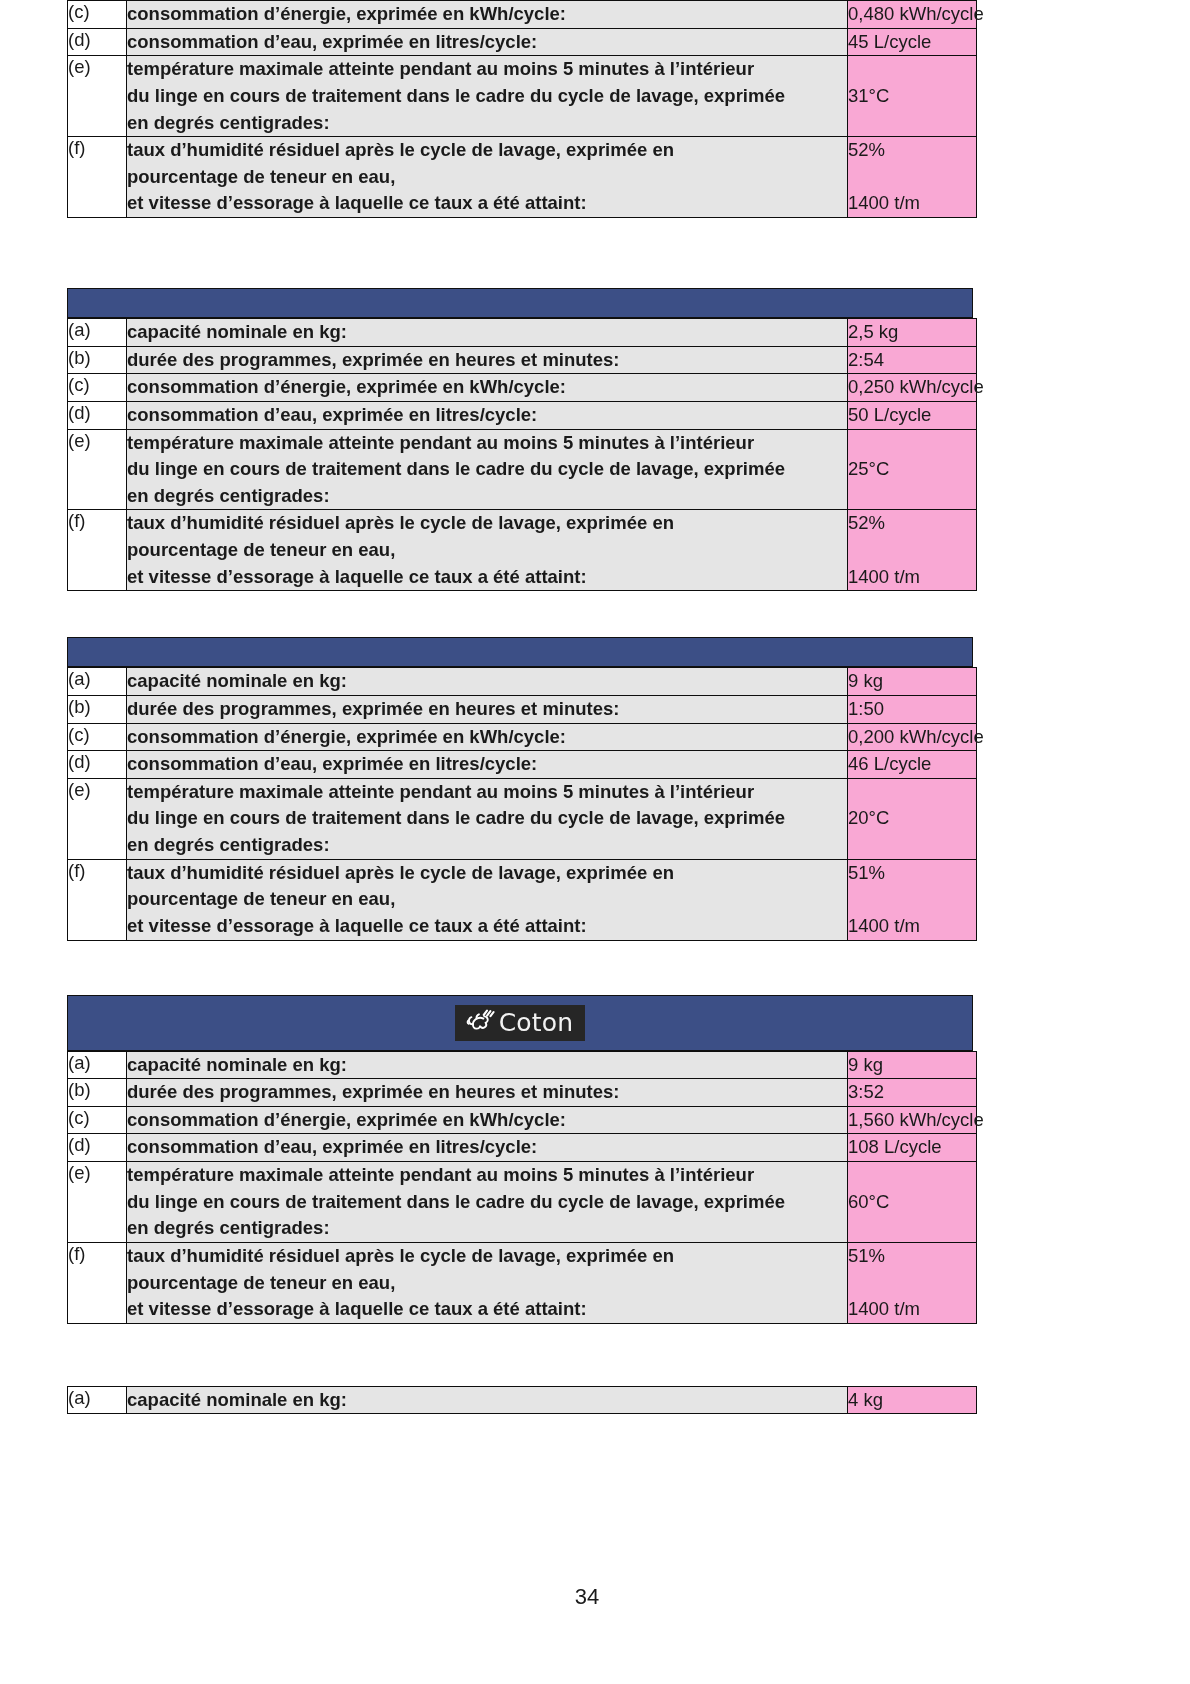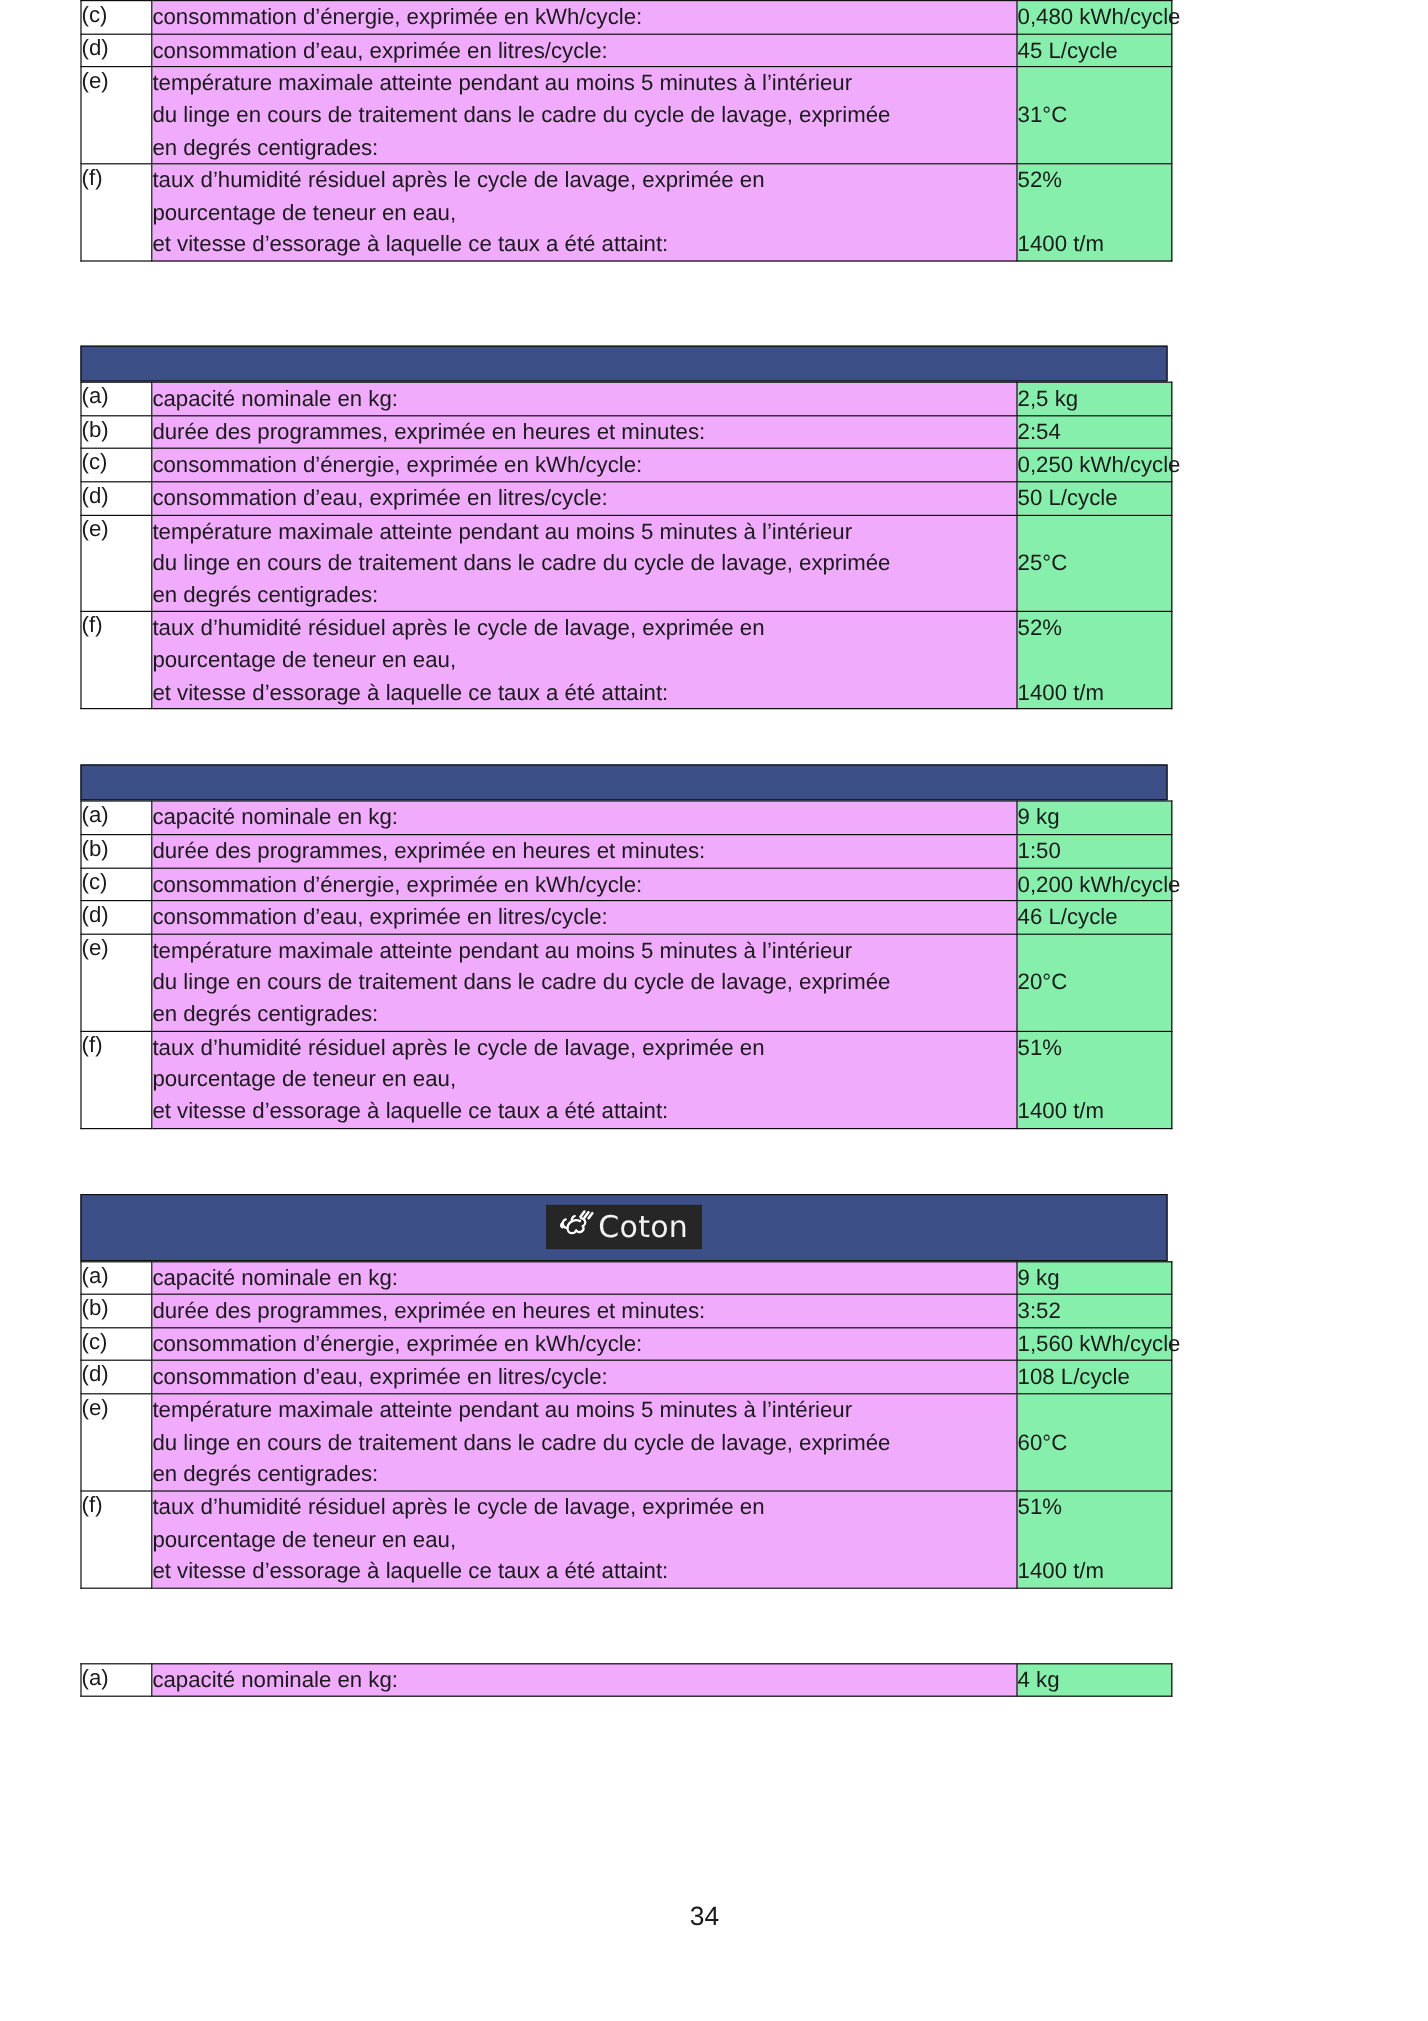--- a/index.html
+++ b/index.html
@@ -69,26 +69,27 @@
   }
   td.c-key {
     width: 58px;
     padding: 5px 0 6px 14px;
     background: #ffffff;
     white-space: nowrap;
   }
   td.c-label {
     width: 720px;
     padding: 5px 10px 6px 0;
-    background: #f0abfc;
+    background: #e5e5e5;
     line-height: 1.44;
+    font-weight: bold;
   }
   td.c-val {
     width: 128px;
-    background: #86efac;
+    background: #f9a8d4;
     padding: 5px 0 6px 9px;
     line-height: 1.44;
     white-space: nowrap;
   }
   td.c-val.mid { vertical-align: middle; margin-left: 20px; }
   td.c-val .val-line { display: block; }
   td.c-val .val-spacer { display: block; visibility: hidden; }
 
   .gap-sm { height: 46px; }
   .gap-md { height: 54px; }

